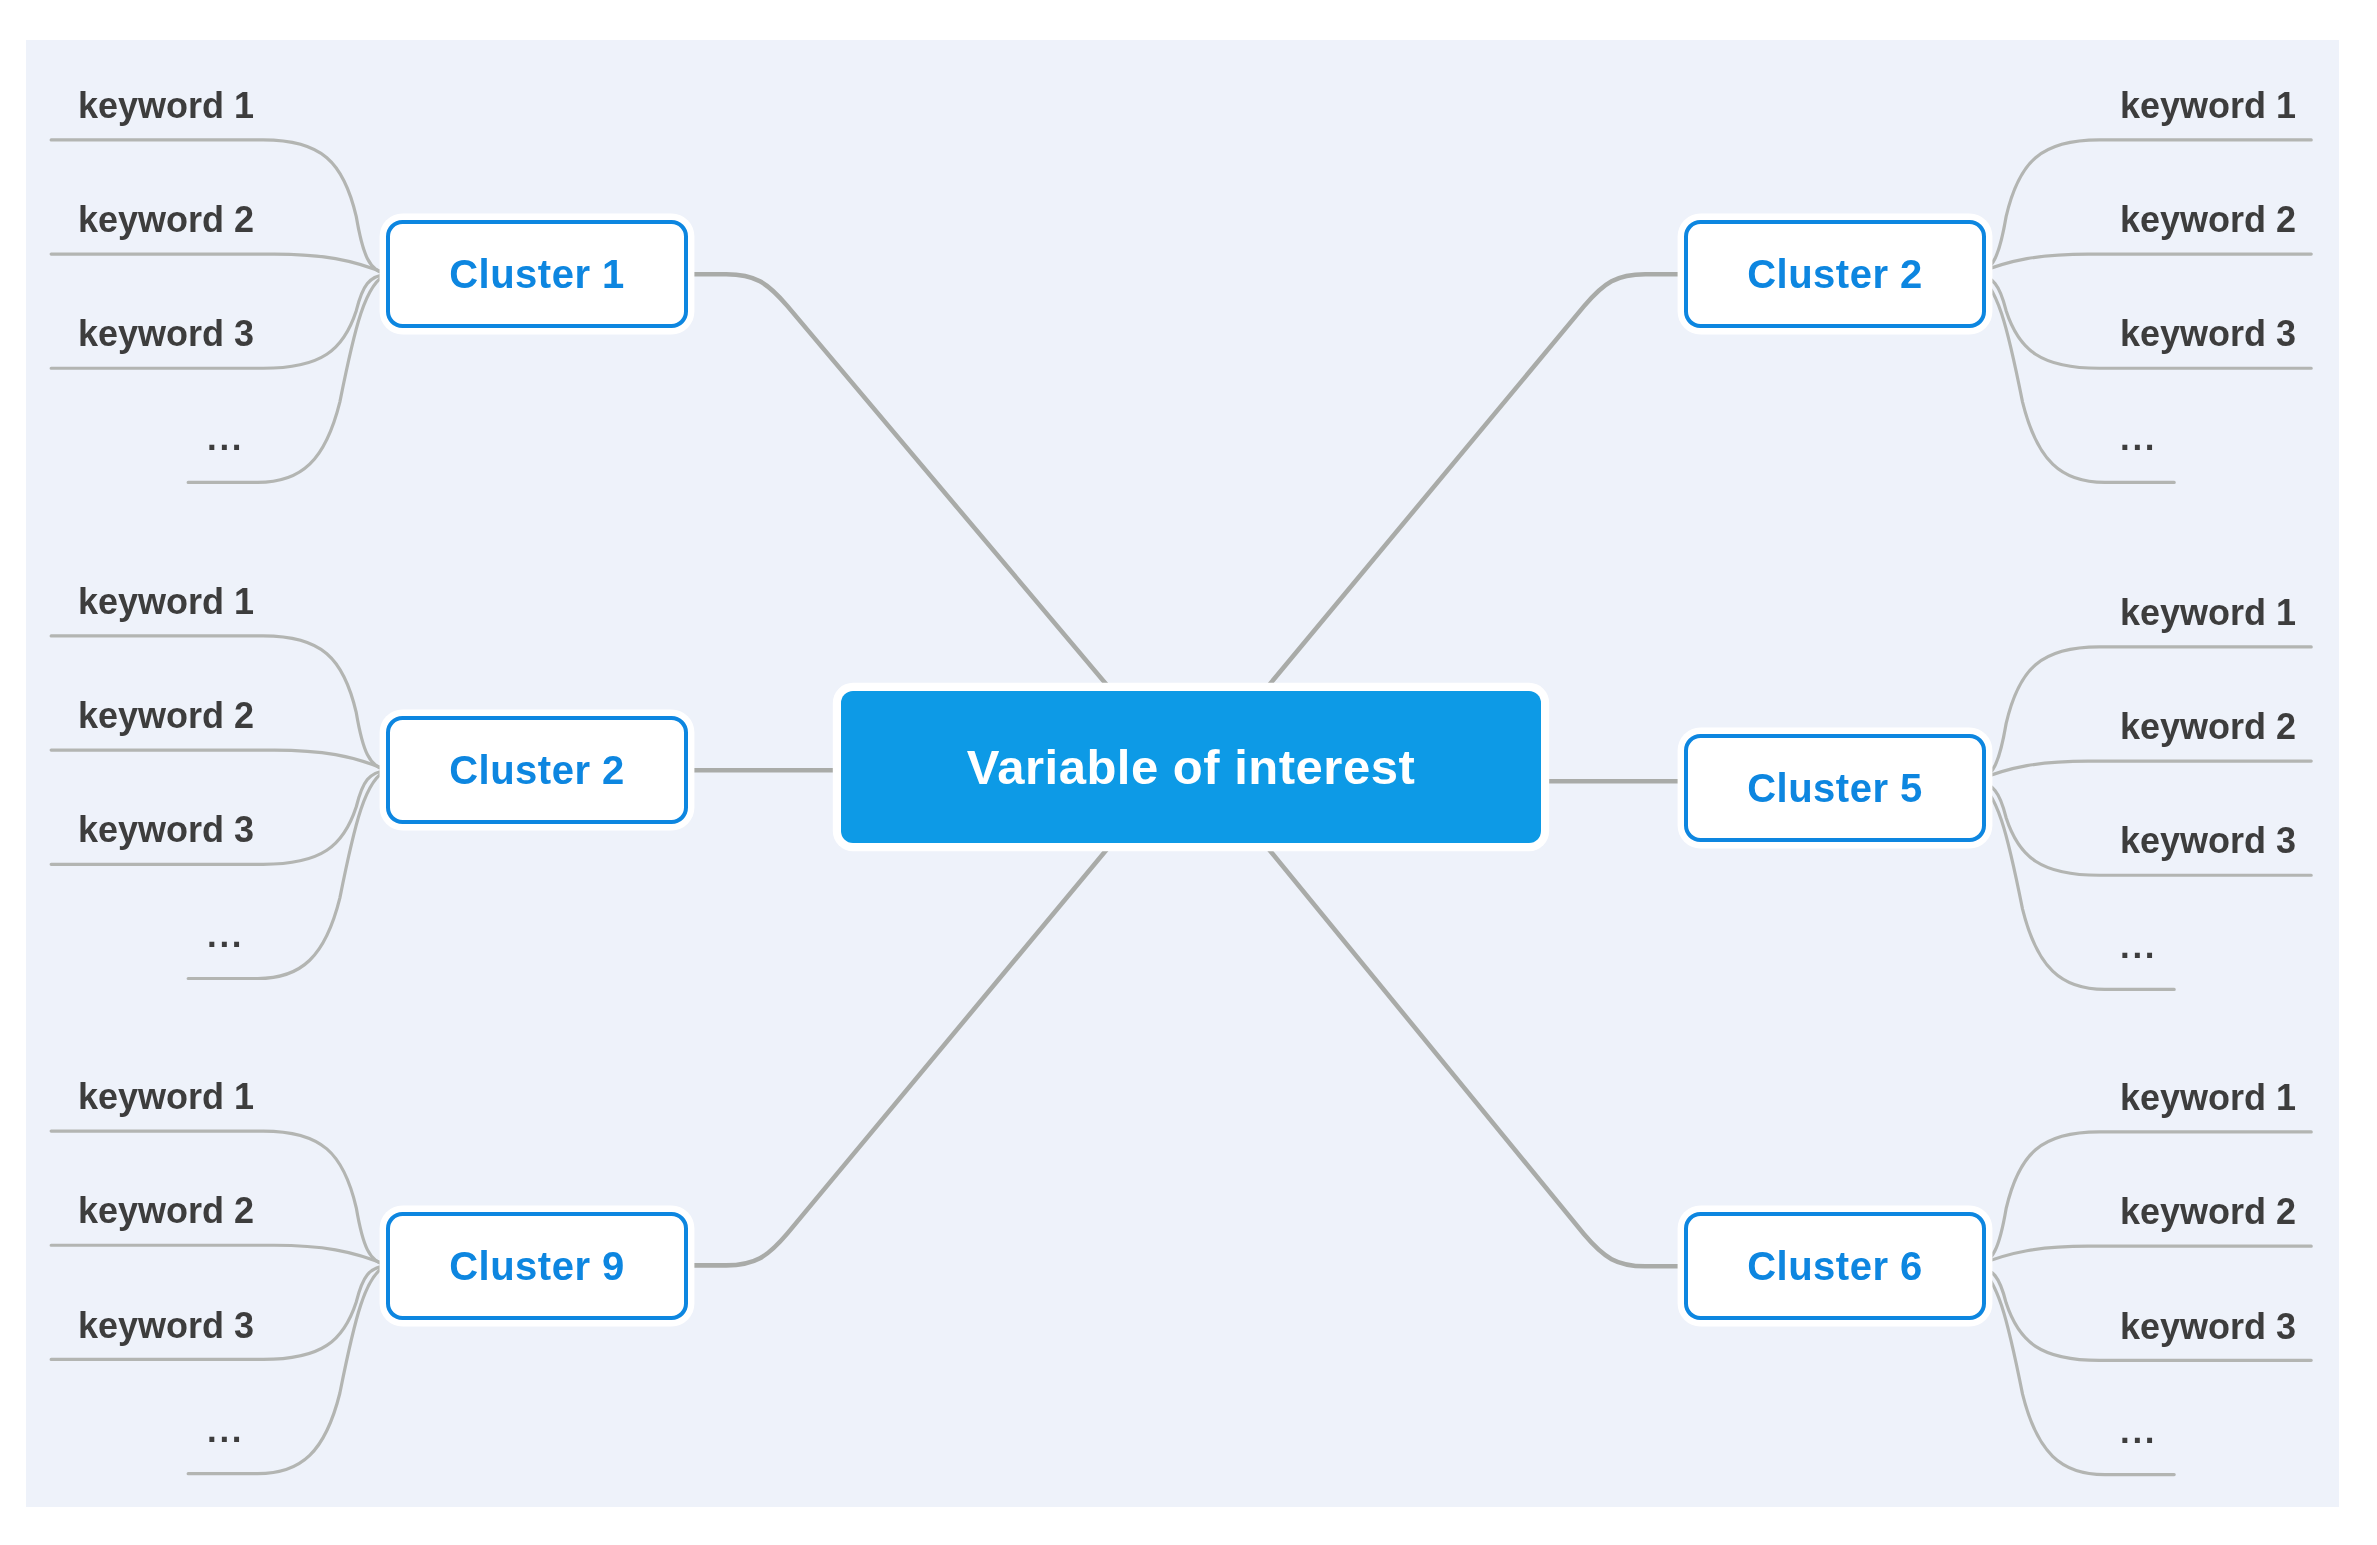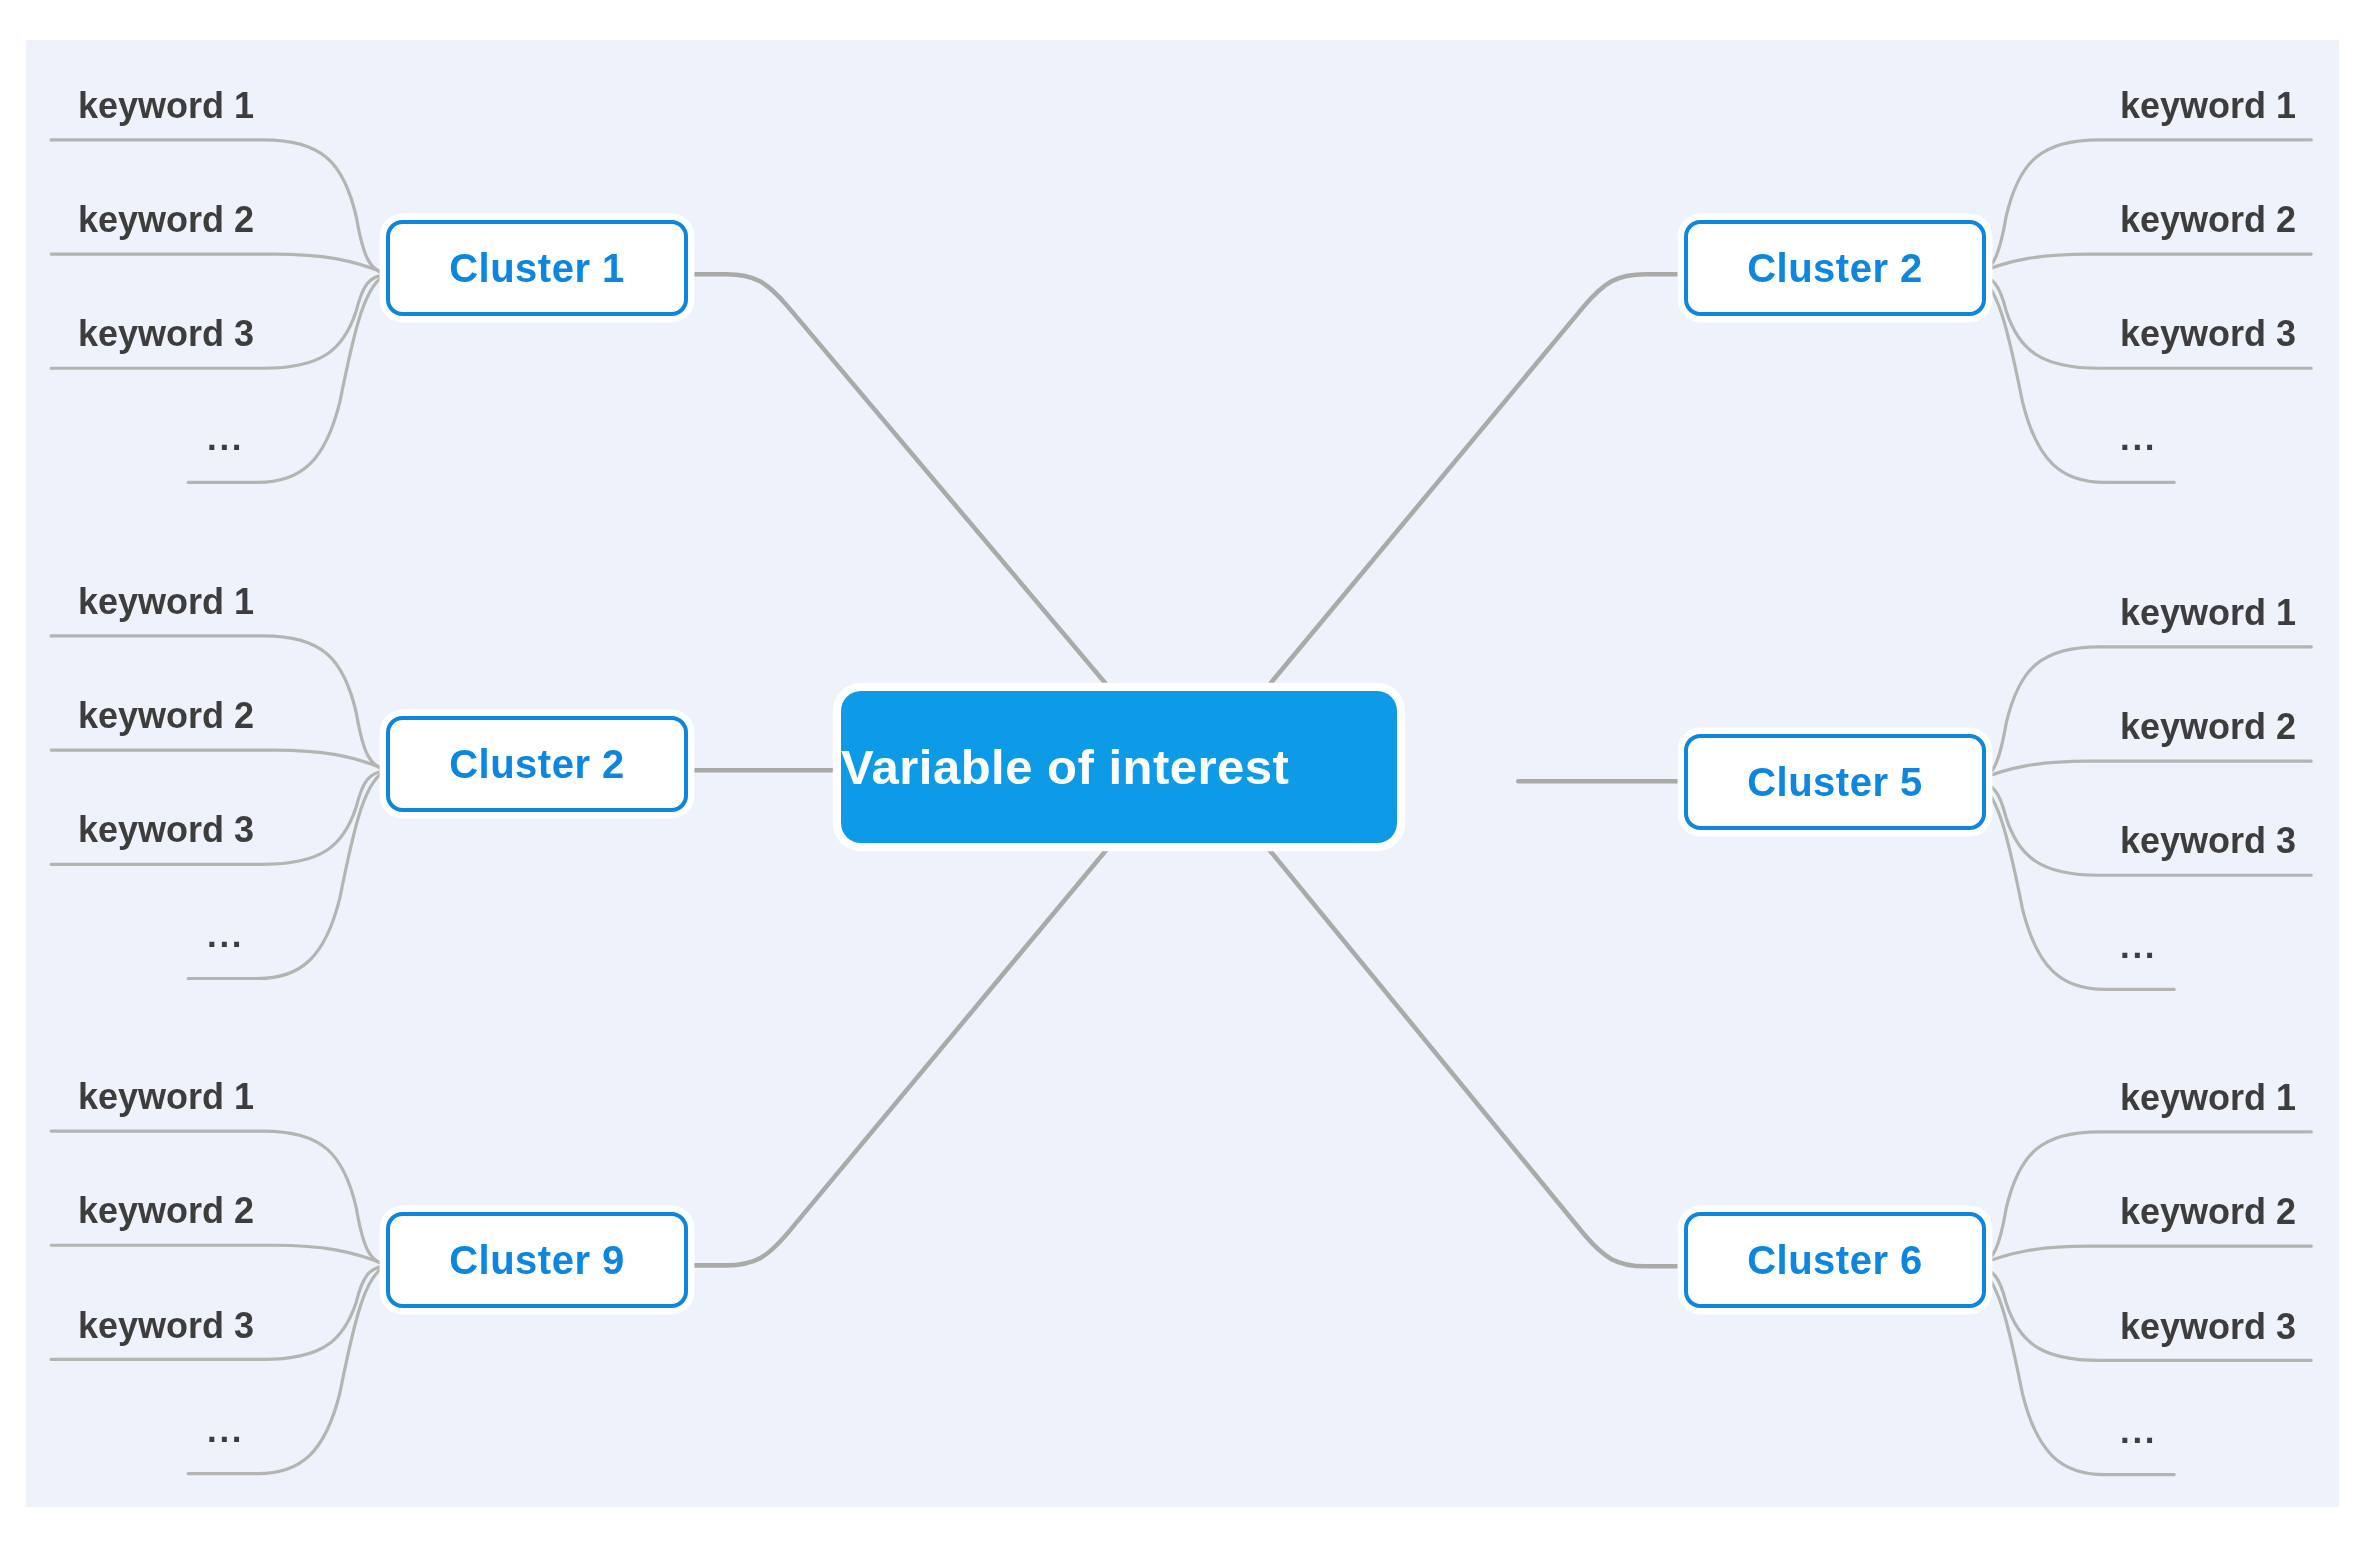--- a/index.html
+++ b/index.html
@@ -10,32 +10,32 @@
   .panel{
     position:absolute;left:25.6px;top:40px;width:2313px;height:1467px;
     background:#eef2fa;
   }
   svg.connectors{
     position:absolute;left:0;top:0;width:2377px;height:1545px;
   }
   path.kw{stroke:#b3b5b2;stroke-width:3.5;fill:none;stroke-linecap:round;}
   path.main{stroke:#a9aba8;stroke-width:5;fill:none;stroke-linecap:round;}
   .cluster{
-    position:absolute;width:302px;height:96px;box-sizing:border-box;
+    position:absolute;width:302px;height:108px;box-sizing:border-box;
     background:#ffffff;border:4.6px solid #0d86e0;border-radius:16.4px;
     box-shadow:0 0 0 6.4px #ffffff;
     display:flex;align-items:center;justify-content:center;
   }
   .cluster .lbl{
     color:#0d86e0;font-weight:bold;font-size:40px;letter-spacing:0.5px;
   }
   .center-node{
-    position:absolute;left:841px;top:691px;width:556px;height:152px;
-    background:#0d9ae6;border-radius:20px;box-shadow:0 0 0 8.2px #ffffff;
-    display:flex;align-items:center;
+    position:absolute;left:841px;top:691px;width:700px;height:152px;
+    background:#0d9ae6;border-radius:12px;box-shadow:0 0 0 8.2px #ffffff;
+    display:flex;align-items:center;justify-content:center;
   }
   .center-node .lbl{
     color:#ffffff;font-weight:bold;font-size:49px;letter-spacing:0.5px;
   }
   .kw-label{
     position:absolute;font-size:36px;line-height:37px;font-weight:bold;
     color:#3d3d3d;white-space:nowrap;
   }
   .kw-label.ell{
     font-size:35px;letter-spacing:2.7px;

